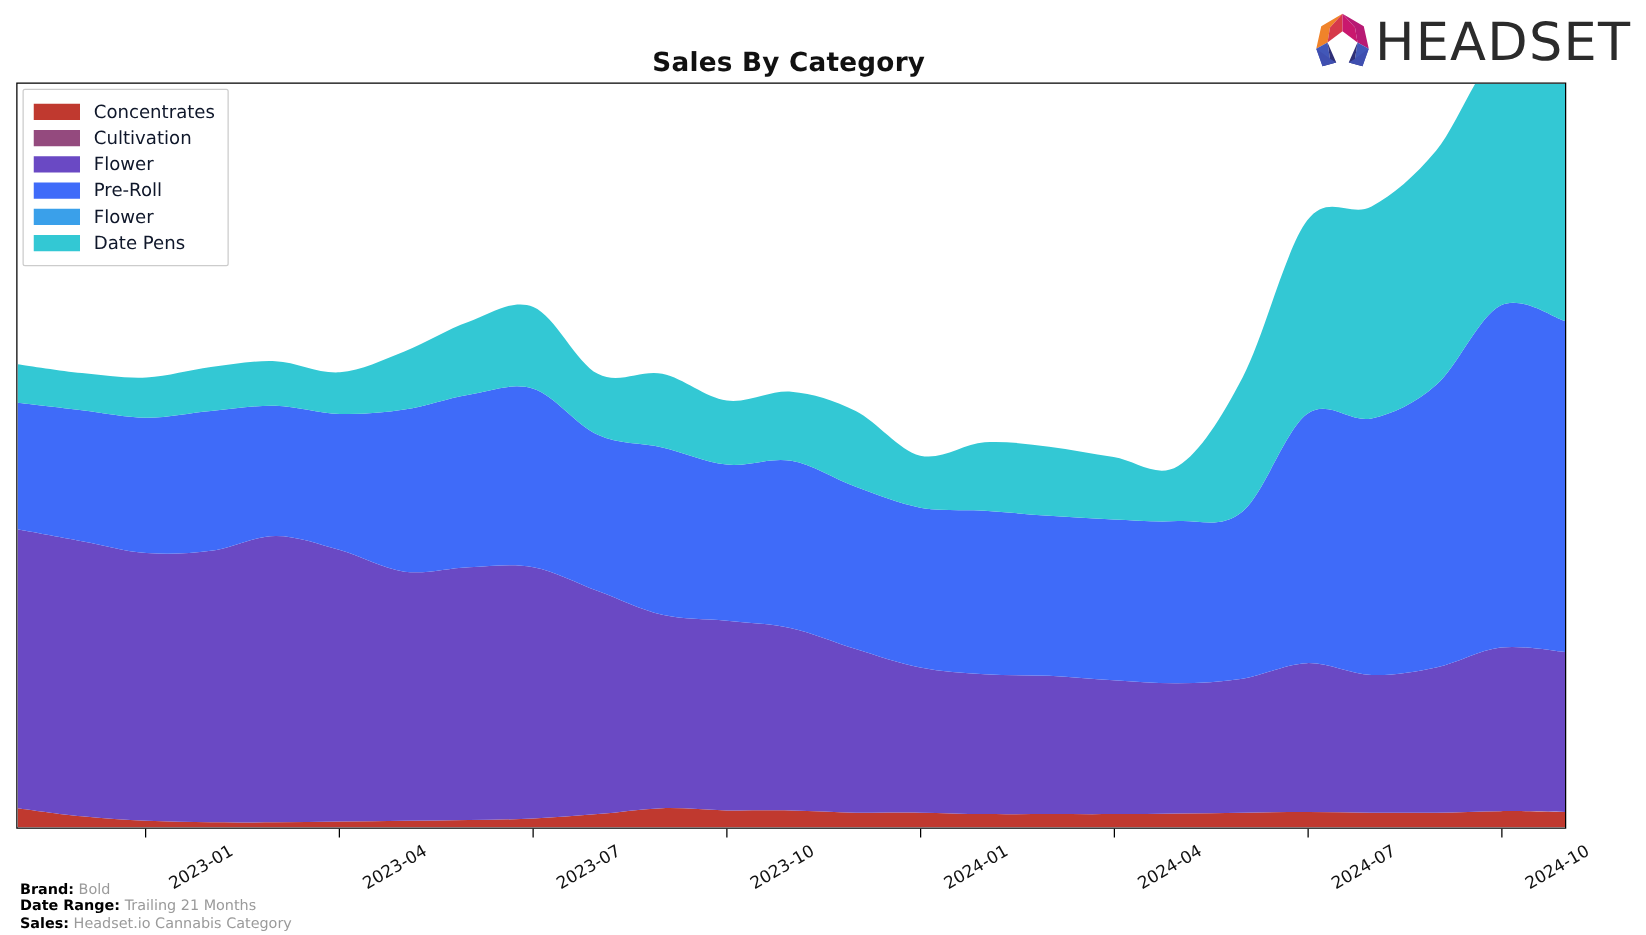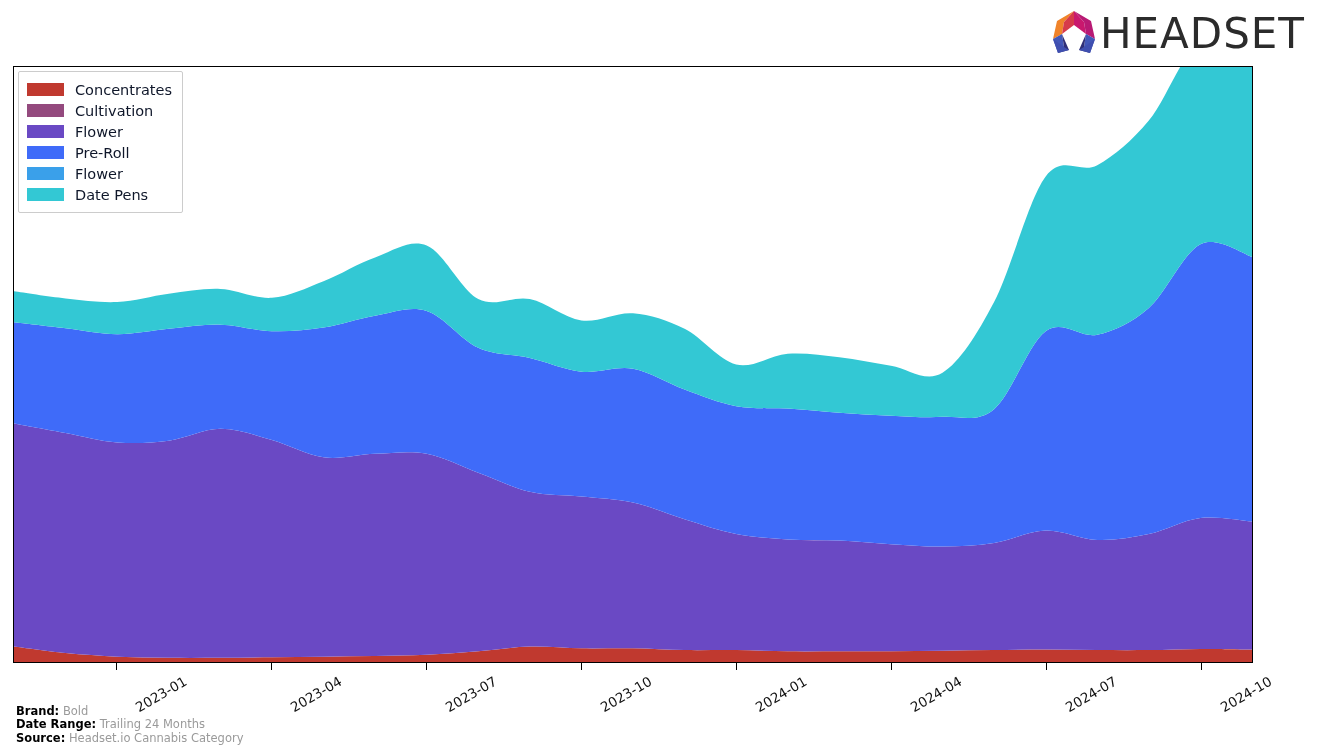--- a/index.html
+++ b/index.html
@@ -139,20 +139,21 @@
   }
   .footer-val {
     color: #9a9a9a;
   }
 </style>
 </head>
 <body>
 
 <div id="page">
 
+  <div id="chart-title">Sales By Category</div>
 
   <div id="logo">
     <span>
       <svg width="52" height="46" viewBox="0 0 52 46" xmlns="http://www.w3.org/2000/svg">
 
         <polygon points="26,2 9,12 5,30 14,25 16,13" fill="#f0832a"></polygon>
         <polygon points="26,2 16,13 14,25 26,16" fill="#d63a4a"></polygon>
 
         <polygon points="26,2 26,16 38,25 36,13" fill="#c9186e"></polygon>
         <polygon points="26,2 36,13 38,25 47,30 43,12" fill="#b81a74"></polygon>
@@ -226,21 +227,21 @@
       <div class="tick-label" style="left: 1197.33px;">2024-10</div>
     </div>
 
   <div id="footer">
     <div class="footer-row">
       <span class="footer-key">Brand:</span>
       <span class="footer-val">Bold</span>
     </div>
     <div class="footer-row">
       <span class="footer-key">Date Range:</span>
-      <span class="footer-val">Trailing 24 Months</span>
+      <span class="footer-val">Trailing 21 Months</span>
     </div>
     <div class="footer-row">
-      <span class="footer-key">Source:</span>
+      <span class="footer-key">Sales:</span>
       <span class="footer-val">Headset.io Cannabis Category</span>
     </div>
   </div>
 
 </div>
 
 </body></html>

